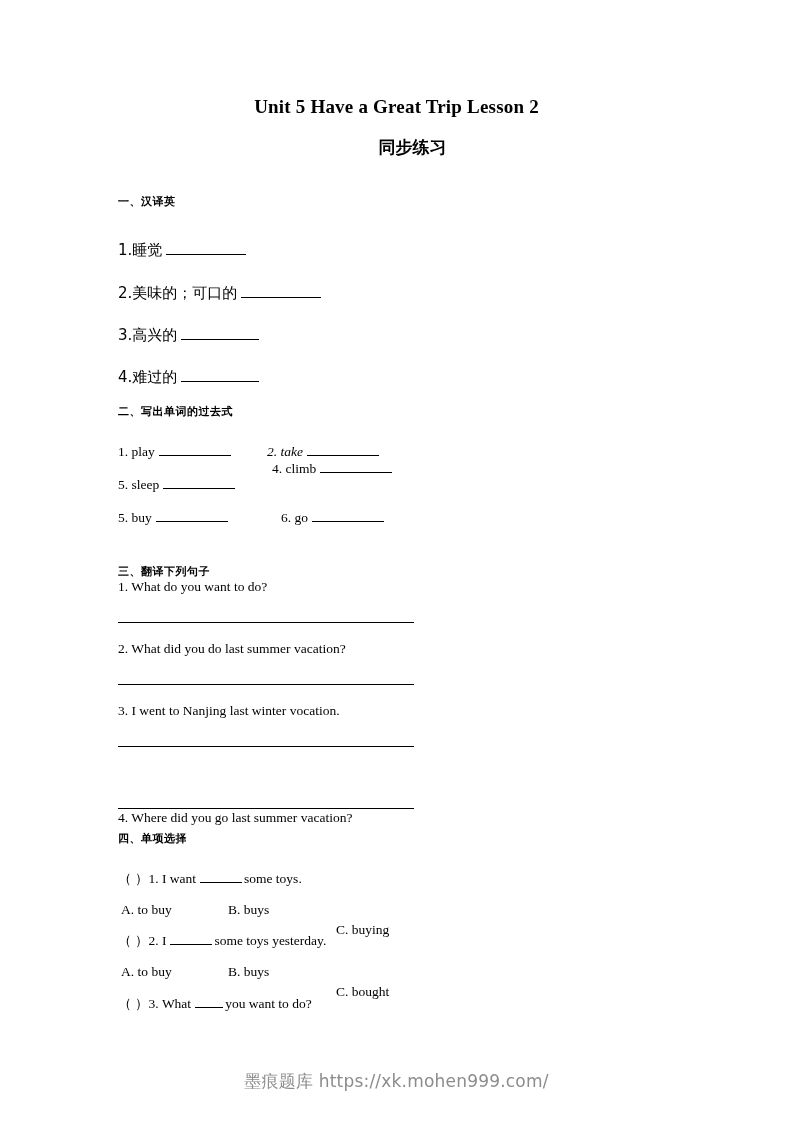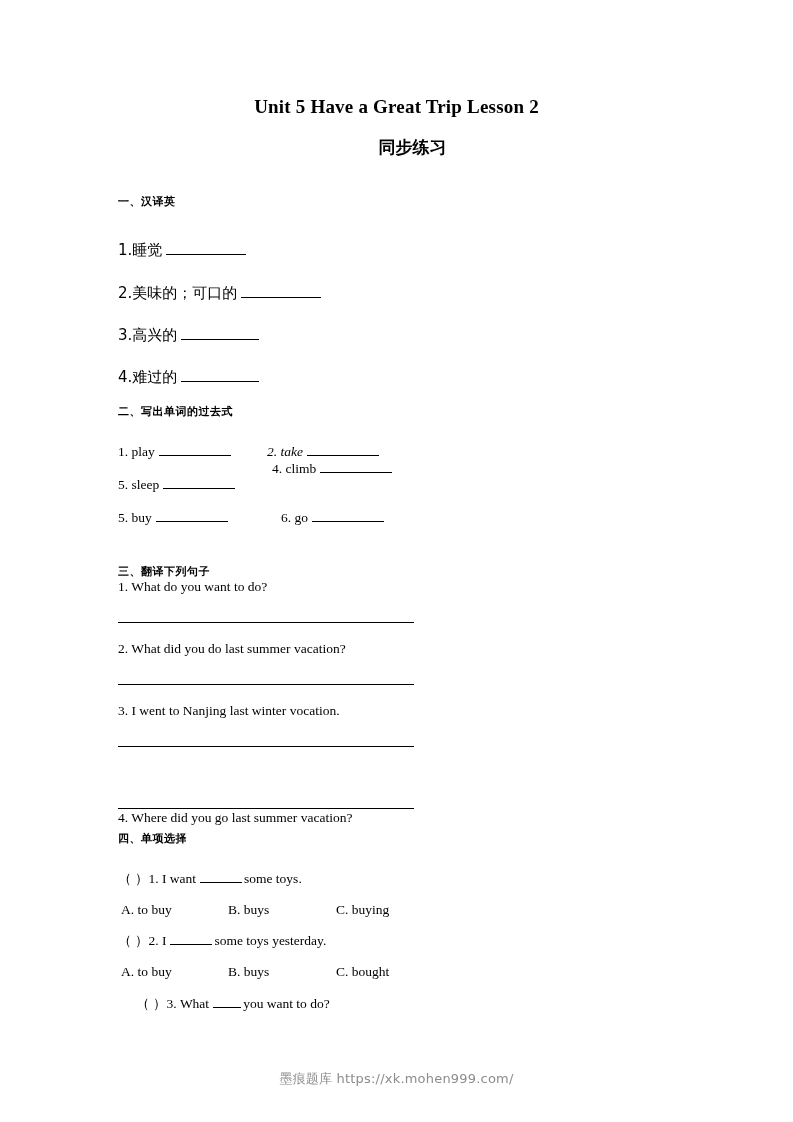--- a/index.html
+++ b/index.html
@@ -104,31 +104,31 @@
   .col-right-c { left: 281px; }
 
   
   .opt {
     position: absolute;
     font-size: 13.5px;
     white-space: nowrap;
   }
   .opt-a { left: 121px; }
   .opt-b { left: 228px; }
-  .opt-c { left: 336px; }
+  .opt-c { left: 336px; margin-top: 20px; }
 
   
   .watermark {
     position: absolute;
     left: 0;
     top: 1070px;
     width: 793px;
     text-align: center;
     font-family: "DejaVu Sans", "Liberation Sans", sans-serif;
-    font-size: 13px;
+    font-size: 17px;
     color: #8c8c8c;
     letter-spacing: 0.2px;
   }
 </style>
 </head>
 <body>
 
 <div class="page">
 
   <div class="doc-title">Unit 5 Have a Great Trip Lesson 2</div>
@@ -198,19 +198,19 @@
   <div class="opt opt-b" style="top:902px;">B. buys</div>
   <div class="opt opt-c" style="top:902px;">C. buying</div>
 
   <div class="row" style="left:118px; top:933px;">
     <span class="lbl">（    ）</span><span class="lbl">2. I</span><span class="blank w42"></span><span class="lbl">some toys yesterday.</span>
   </div>
   <div class="opt opt-a" style="top:964px;">A. to buy</div>
   <div class="opt opt-b" style="top:964px;">B. buys</div>
   <div class="opt opt-c" style="top:964px;">C. bought</div>
 
-  <div class="row" style="left:118px; top:996px;margin-left:18px;">
+  <div class="row" style="left:118px; top:996px;">
     <span class="lbl">（    ）</span><span class="lbl">3. What</span><span class="blank w28"></span><span class="lbl">you want to do?</span>
   </div>
 
   <div class="watermark">墨痕题库 https://xk.mohen999.com/</div>
 
 </div>
 
 </body></html>

